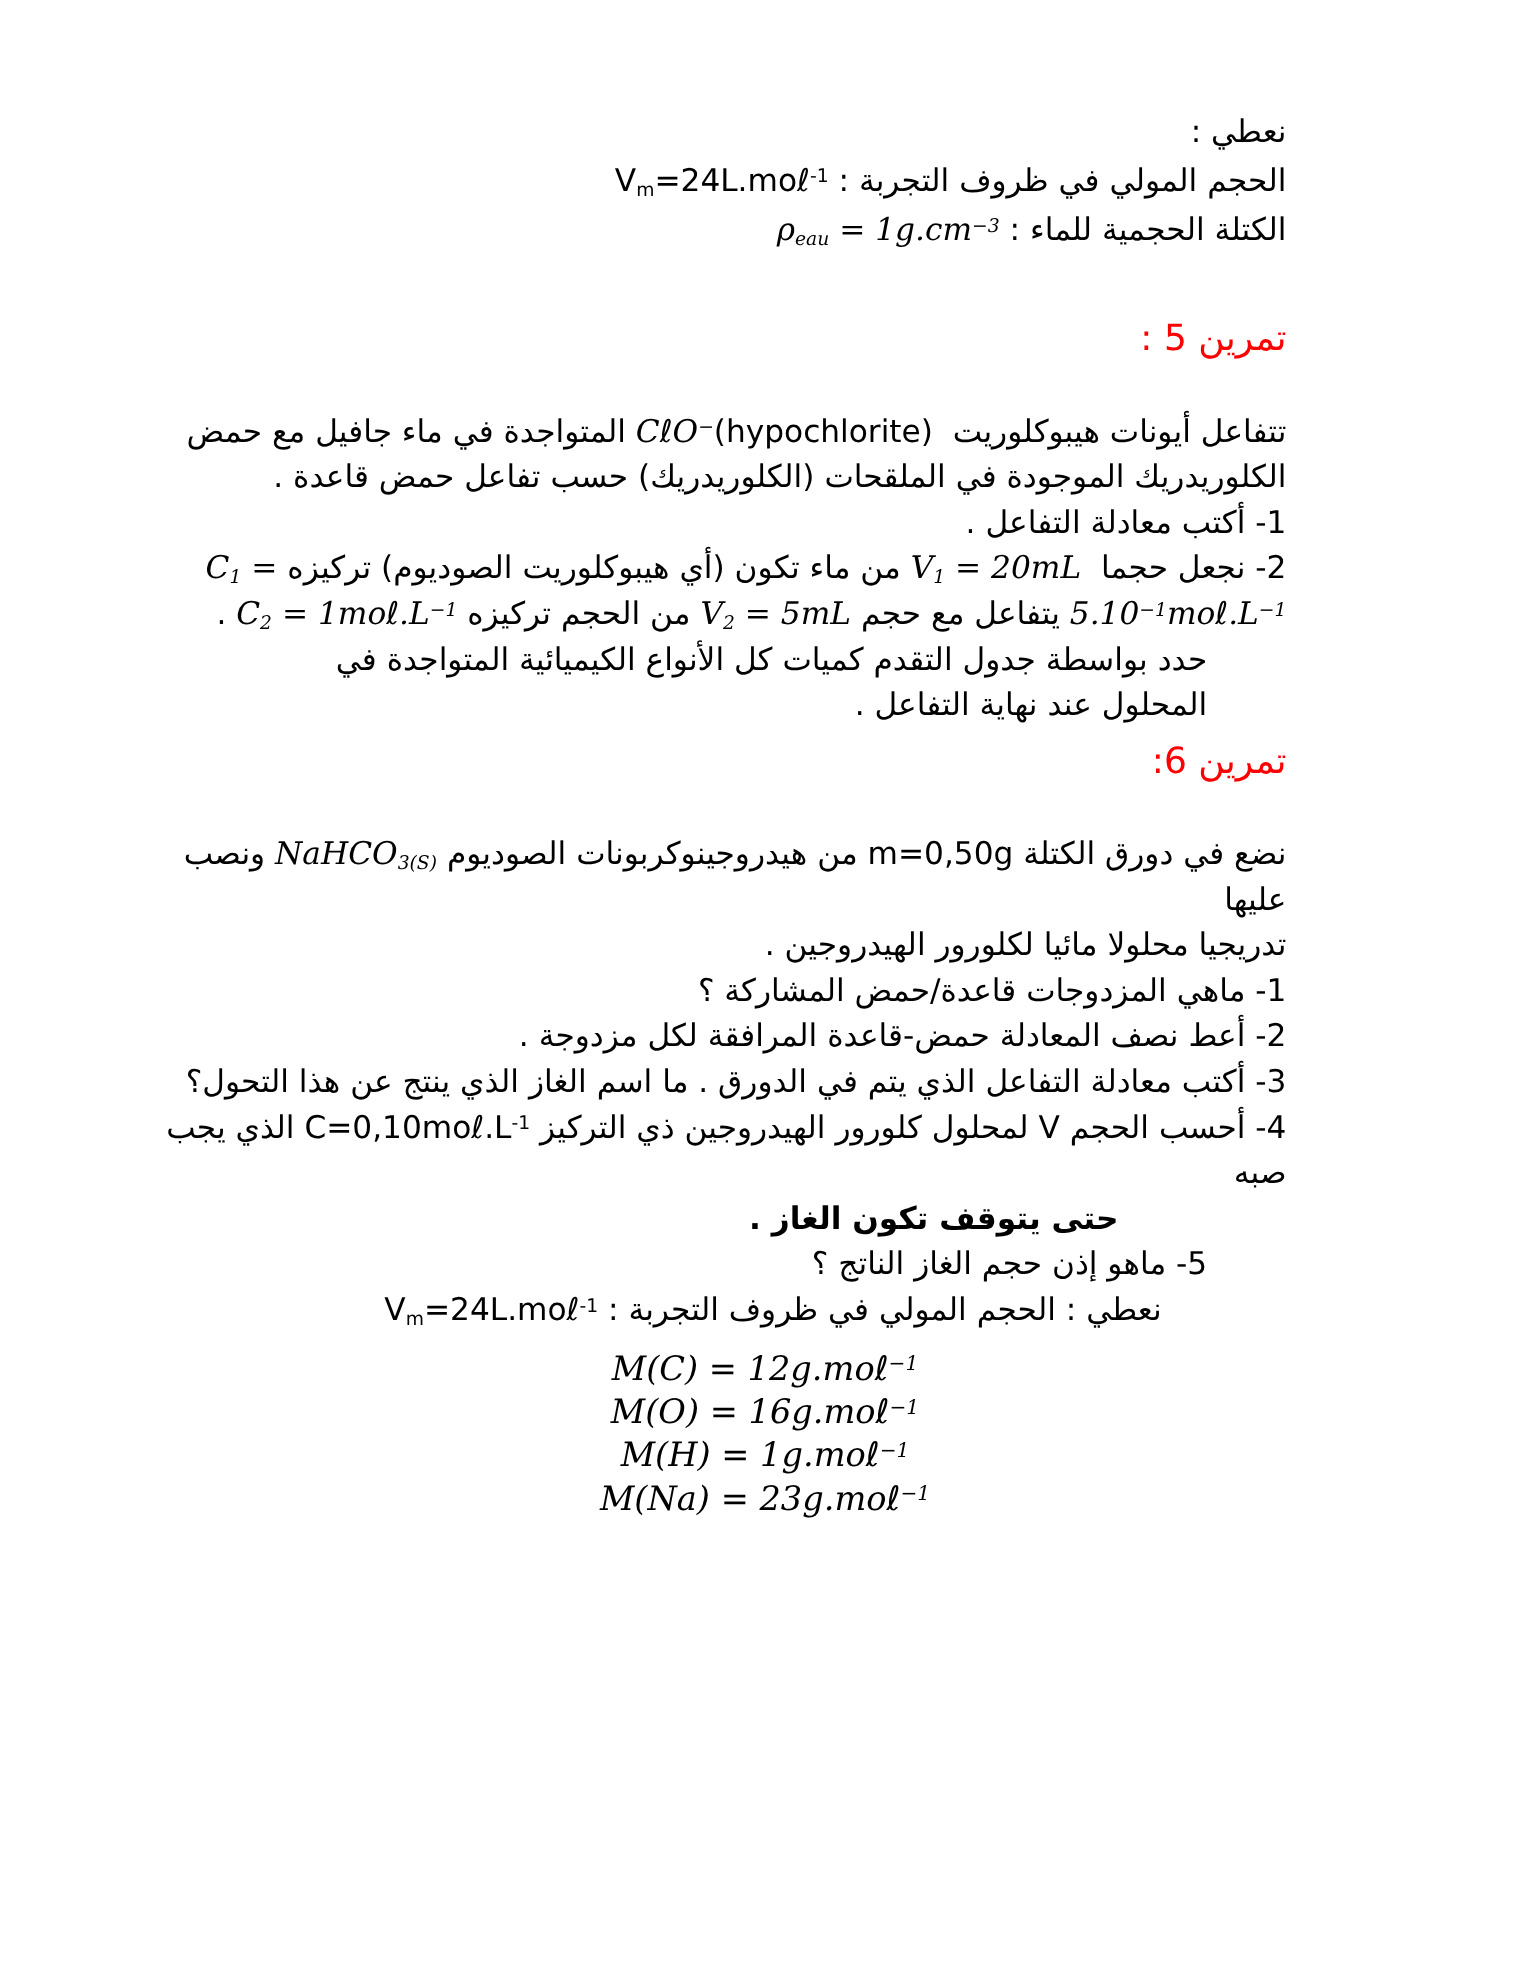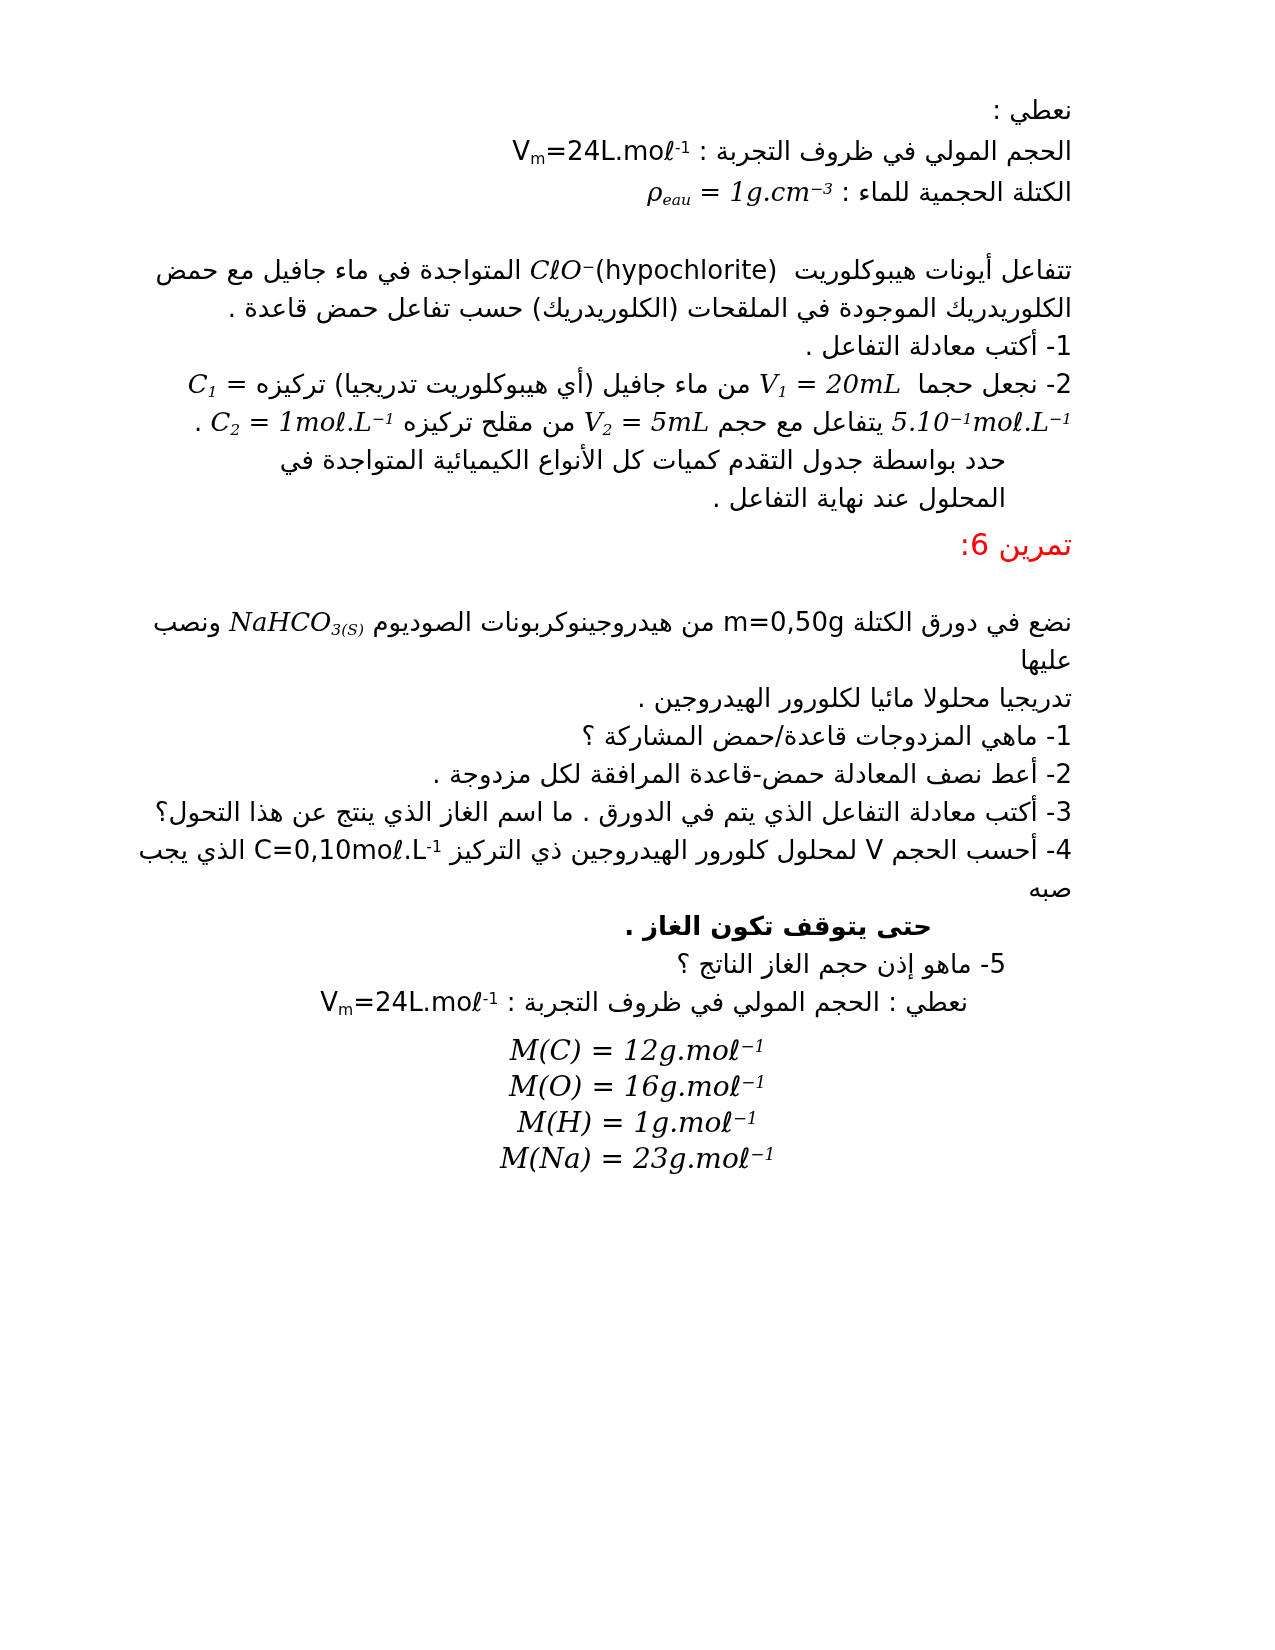--- a/index.html
+++ b/index.html
@@ -61,27 +61,28 @@
 <body>
 
 <div class="page">
 
   <section class="givens-top">
     <div class="line"><span class="seg ar" dir="rtl">نعطي :</span></div>
     <div class="line"><span class="seg ar" dir="rtl">الحجم المولي في ظروف التجربة : </span><span class="seg lt" dir="ltr">V<sub>m</sub>=24L.moℓ<sup>-1</sup></span></div>
     <div class="line"><span class="seg ar" dir="rtl">الكتلة الحجمية للماء : </span><span class="seg mt" dir="ltr">ρ<sub>eau</sub> = 1g.cm<sup>−3</sup></span></div>
   </section>
 
+  <h2 class="ex-title title-ex5">تمرين 5 :</h2>
 
   <section class="para">
     <div class="line"><span class="seg ar" dir="rtl">تتفاعل أيونات هيبوكلوريت </span><span class="seg lt" dir="ltr">(hypochlorite) </span><span class="seg mt" dir="ltr">CℓO<sup>−</sup></span><span class="seg ar" dir="rtl"> المتواجدة في ماء جافيل مع حمض</span></div>
     <div class="line"><span class="seg ar" dir="rtl">الكلوريدريك الموجودة في الملقحات </span><span class="seg lt" dir="ltr">(الكلوريدريك)</span><span class="seg ar" dir="rtl"> حسب تفاعل حمض قاعدة .</span></div>
     <div class="line"><span class="seg ar" dir="rtl">1- أكتب معادلة التفاعل .</span></div>
-    <div class="line"><span class="seg ar" dir="rtl">2- نجعل حجما  </span><span class="seg mt" dir="ltr">V<sub>1</sub> = 20mL</span><span class="seg ar" dir="rtl"> من ماء جافيل (أي هيبوكلوريت تدريجيا) تركيزه </span><span class="seg mt" dir="ltr">C<sub>1</sub> =</span></div>
-    <div class="line"><span class="seg mt" dir="ltr">5.10<sup>−1</sup>moℓ.L<sup>−1</sup></span><span class="seg ar" dir="rtl"> يتفاعل مع حجم </span><span class="seg mt" dir="ltr">V<sub>2</sub> = 5mL</span><span class="seg ar" dir="rtl"> من مقلح تركيزه </span><span class="seg mt" dir="ltr">C<sub>2</sub> = 1moℓ.L<sup>−1</sup></span><span class="seg ar" dir="rtl"> .</span></div>
+    <div class="line"><span class="seg ar" dir="rtl">2- نجعل حجما  </span><span class="seg mt" dir="ltr">V<sub>1</sub> = 20mL</span><span class="seg ar" dir="rtl"> من ماء تكون (أي هيبوكلوريت الصوديوم) تركيزه </span><span class="seg mt" dir="ltr">C<sub>1</sub> =</span></div>
+    <div class="line"><span class="seg mt" dir="ltr">5.10<sup>−1</sup>moℓ.L<sup>−1</sup></span><span class="seg ar" dir="rtl"> يتفاعل مع حجم </span><span class="seg mt" dir="ltr">V<sub>2</sub> = 5mL</span><span class="seg ar" dir="rtl"> من الحجم تركيزه </span><span class="seg mt" dir="ltr">C<sub>2</sub> = 1moℓ.L<sup>−1</sup></span><span class="seg ar" dir="rtl"> .</span></div>
     <div class="line ind-66"><span class="seg ar" dir="rtl">حدد بواسطة جدول التقدم كميات كل الأنواع الكيميائية المتواجدة في</span></div>
     <div class="line ind-66"><span class="seg ar" dir="rtl">المحلول عند نهاية التفاعل .</span></div>
   </section>
 
   <h2 class="ex-title title-ex6">تمرين 6:</h2>
 
   <section class="para para-ex6">
     <div class="line"><span class="seg ar" dir="rtl">نضع في دورق الكتلة </span><span class="seg lt" dir="ltr">m=0,50g</span><span class="seg ar" dir="rtl"> من هيدروجينوكربونات الصوديوم </span><span class="seg mt" dir="ltr">NaHCO<sub>3(S)</sub></span><span class="seg ar" dir="rtl"> ونصب عليها</span></div>
     <div class="line"><span class="seg ar" dir="rtl">تدريجيا محلولا مائيا لكلورور الهيدروجين .</span></div>
     <div class="line"><span class="seg ar" dir="rtl">1- ماهي المزدوجات قاعدة/حمض المشاركة ؟</span></div>

